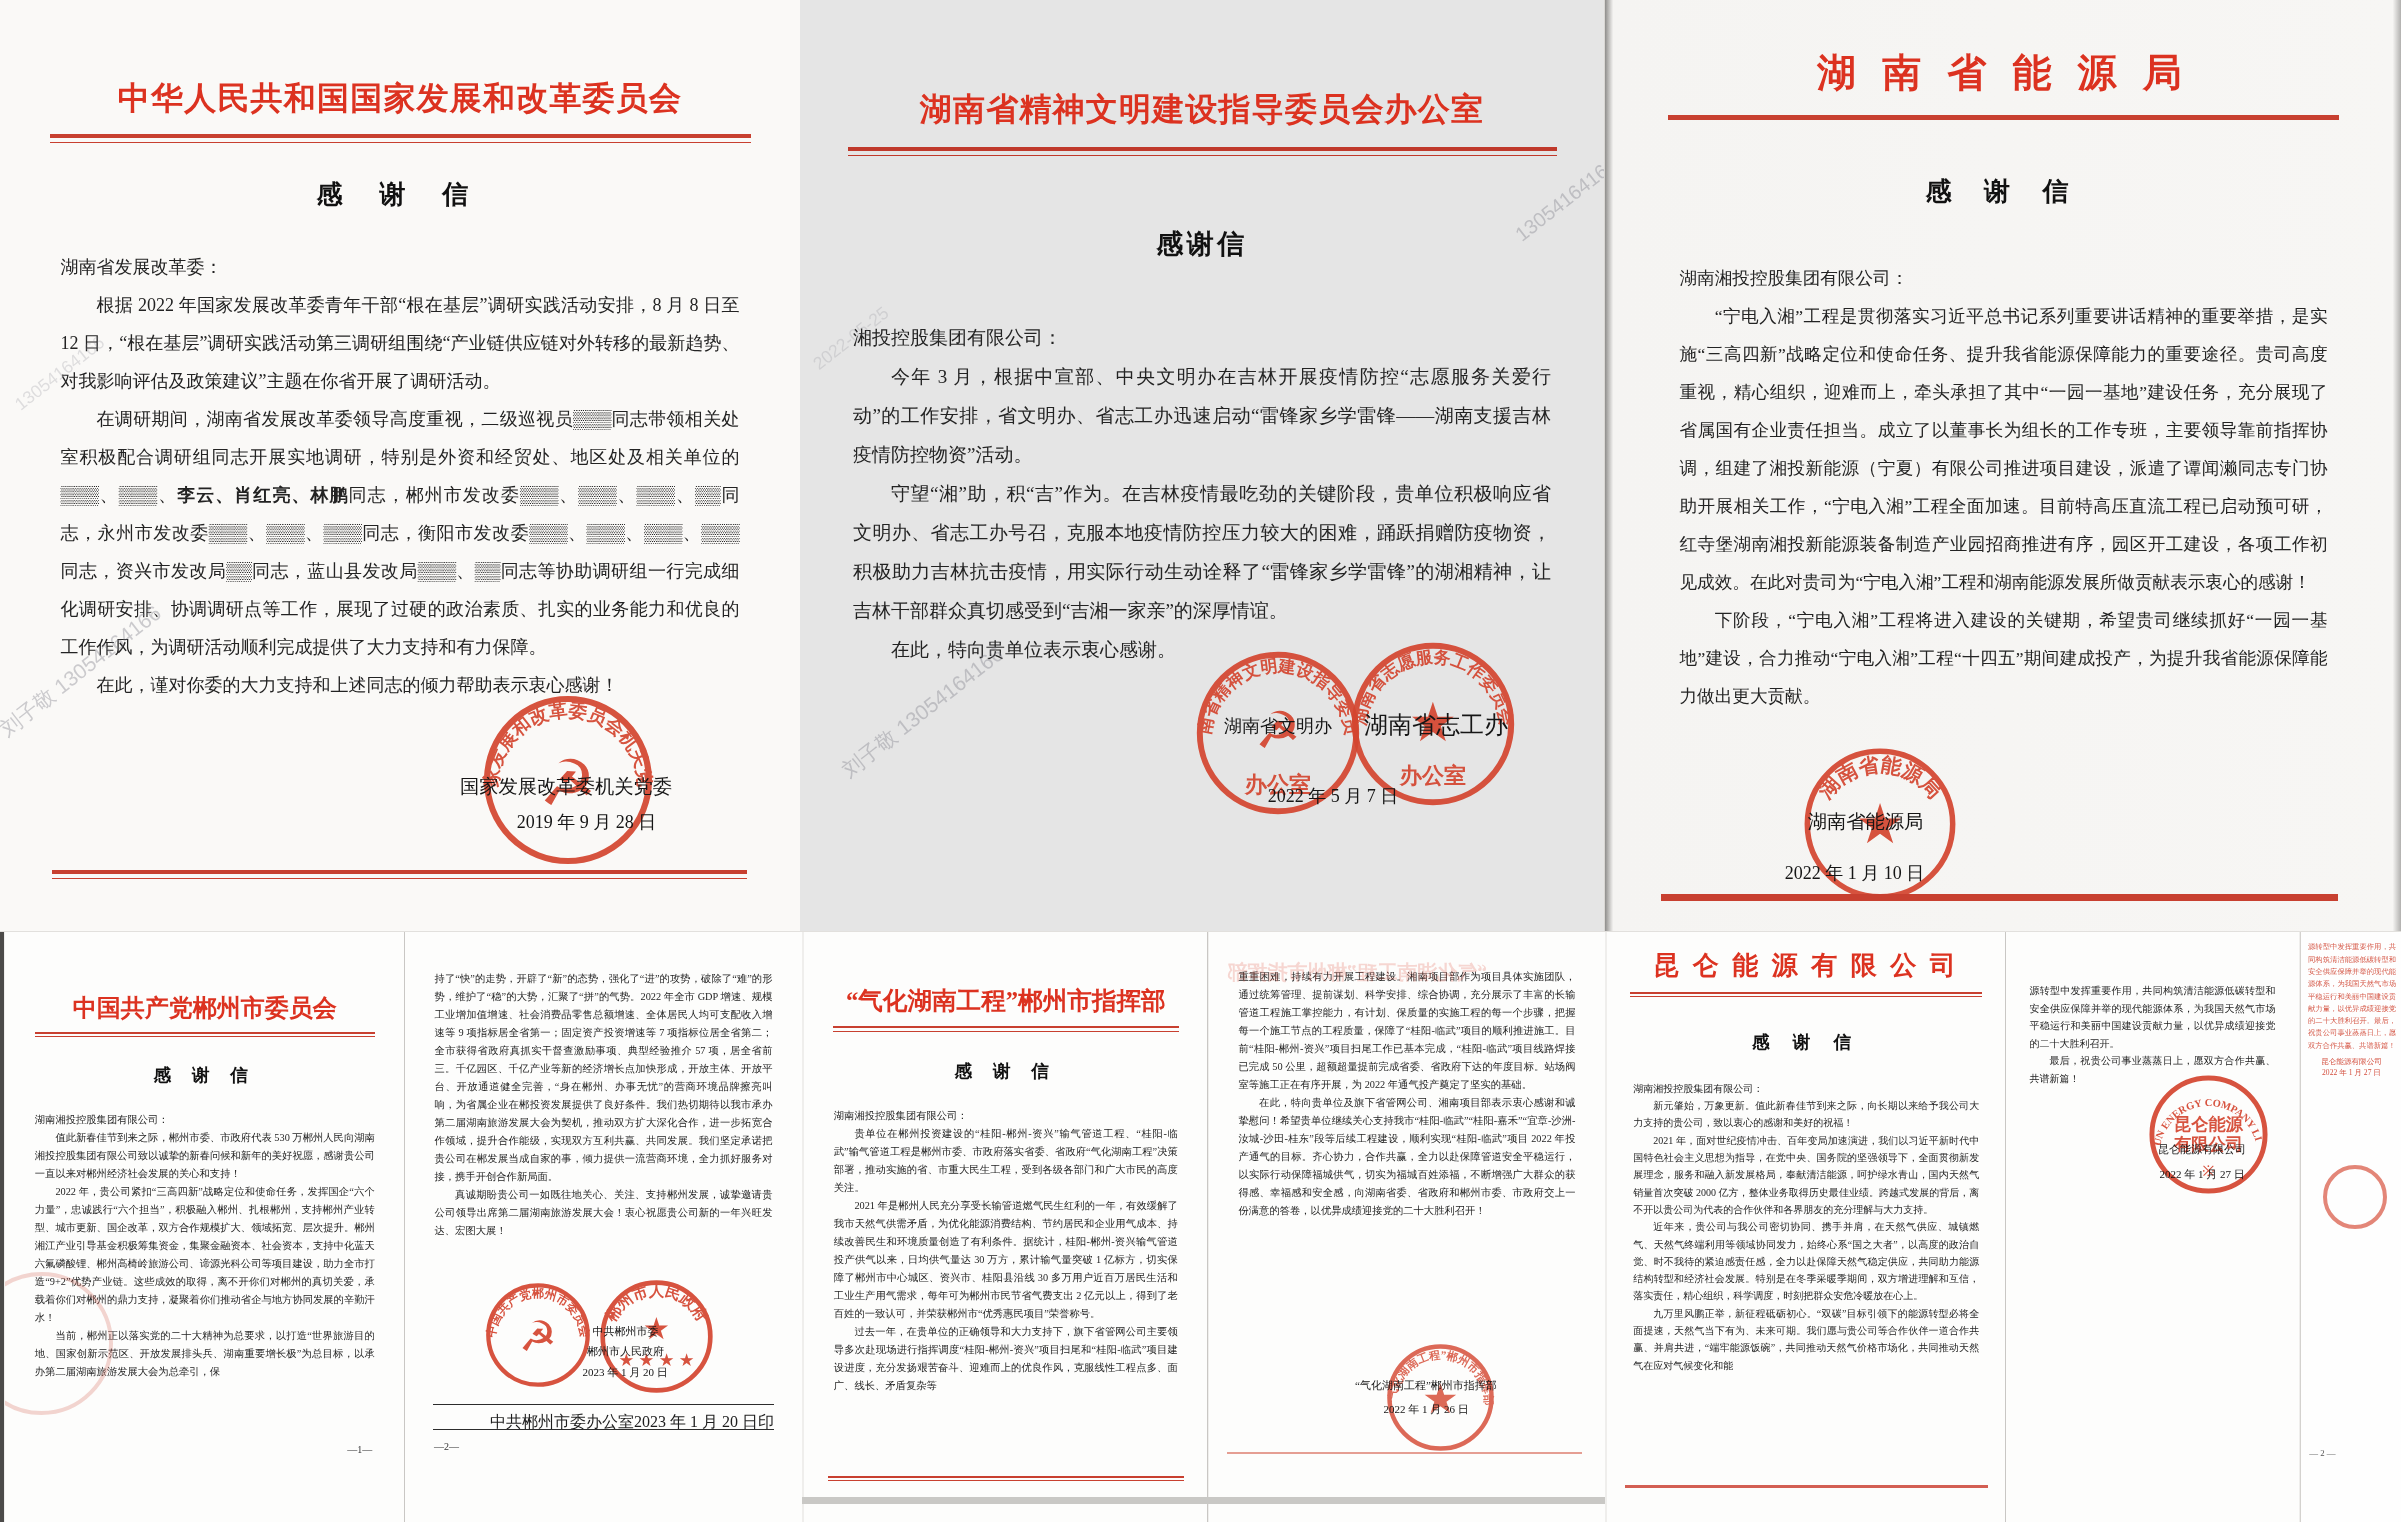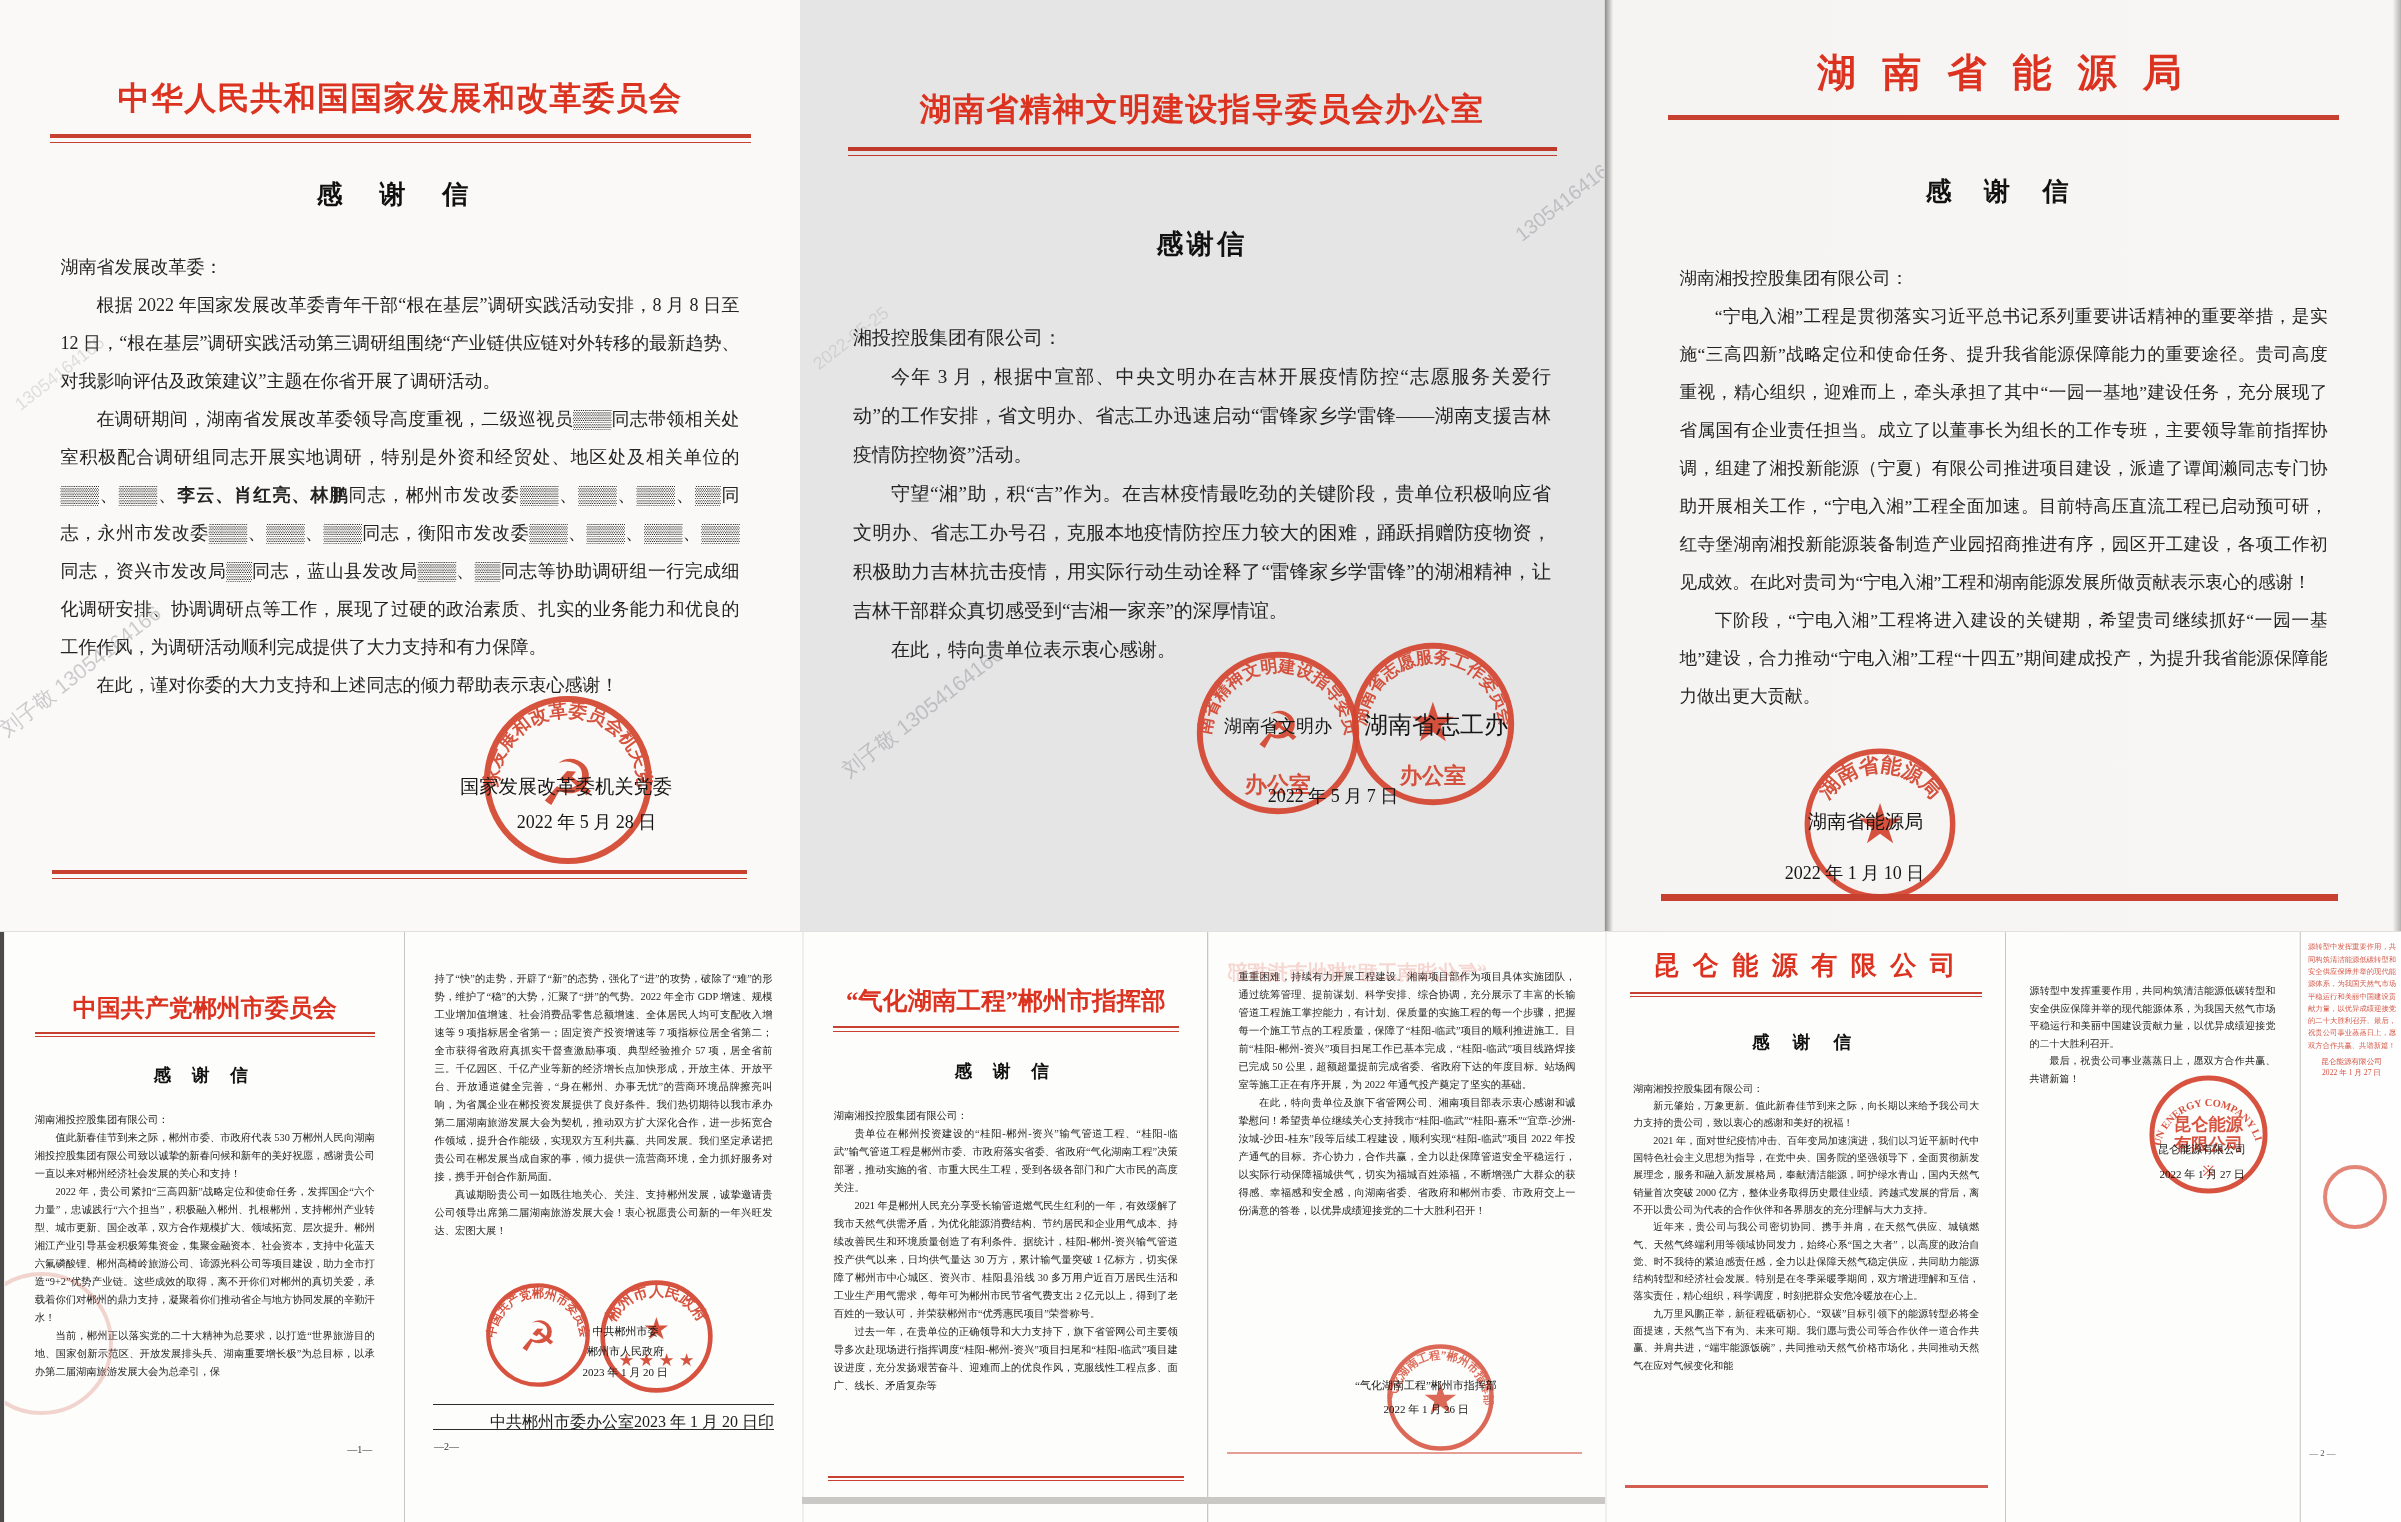--- a/index.html
+++ b/index.html
@@ -70,21 +70,21 @@
       <svg viewBox="0 0 200 200" xmlns="http://www.w3.org/2000/svg">
         <circle cx="100" cy="100" r="92" fill="none" stroke="#d4452f" stroke-width="7"></circle>
         <path id="arc1" d="M 20 108 A 80 80 0 0 1 180 108" fill="none"></path>
         <text fill="#d4452f" font-size="21" font-weight="bold">
           <textPath href="#arc1" startOffset="50%" text-anchor="middle">国家发展和改革委员会机关党委</textPath>
         </text>
         <text x="100" y="128" text-anchor="middle" font-size="72" fill="#d4452f">☭</text>
       </svg>
     </div>
     <div class="sig sig-lg" style="left:428px;top:773px;width:276px;">国家发展改革委机关党委</div>
-    <div class="sig date-lg" style="left:475px;top:810px;width:223px;">2022 年 5 月 28 日</div>
+    <div class="sig date-lg" style="left:475px;top:810px;width:223px;">2019 年 9 月 28 日</div>
     <div class="rule2" style="position:absolute;left:52px;right:53px;bottom:52px;"></div>
     <div class="wm" style="left:-17.6px;top:657px;font-size:21px;">刘子敬 13054164166</div>
     <div class="wm" style="left:5.9px;top:363px;font-size:17.6px;opacity:.6;">13054164166</div>
   </div>
 
   <div class="tile top-letter seam-r" style="left:800px;top:0;width:804px;height:931px;background:#e5e5e5;">
     <div class="org" style="padding-top:88px;font-size:32px;">湖南省精神文明建设指导委员会办公室</div>
     <div class="rule2" style="width:709px;margin-top:15.2px;border-color:#c0392b;"></div>
     <div class="gxx" style="margin-top:70px;font-size:27px;letter-spacing:3.5px;">感谢信</div>
     <div class="bodywrap" style="margin-top:56px;width:698px;font-size:19px;line-height:39px;">

